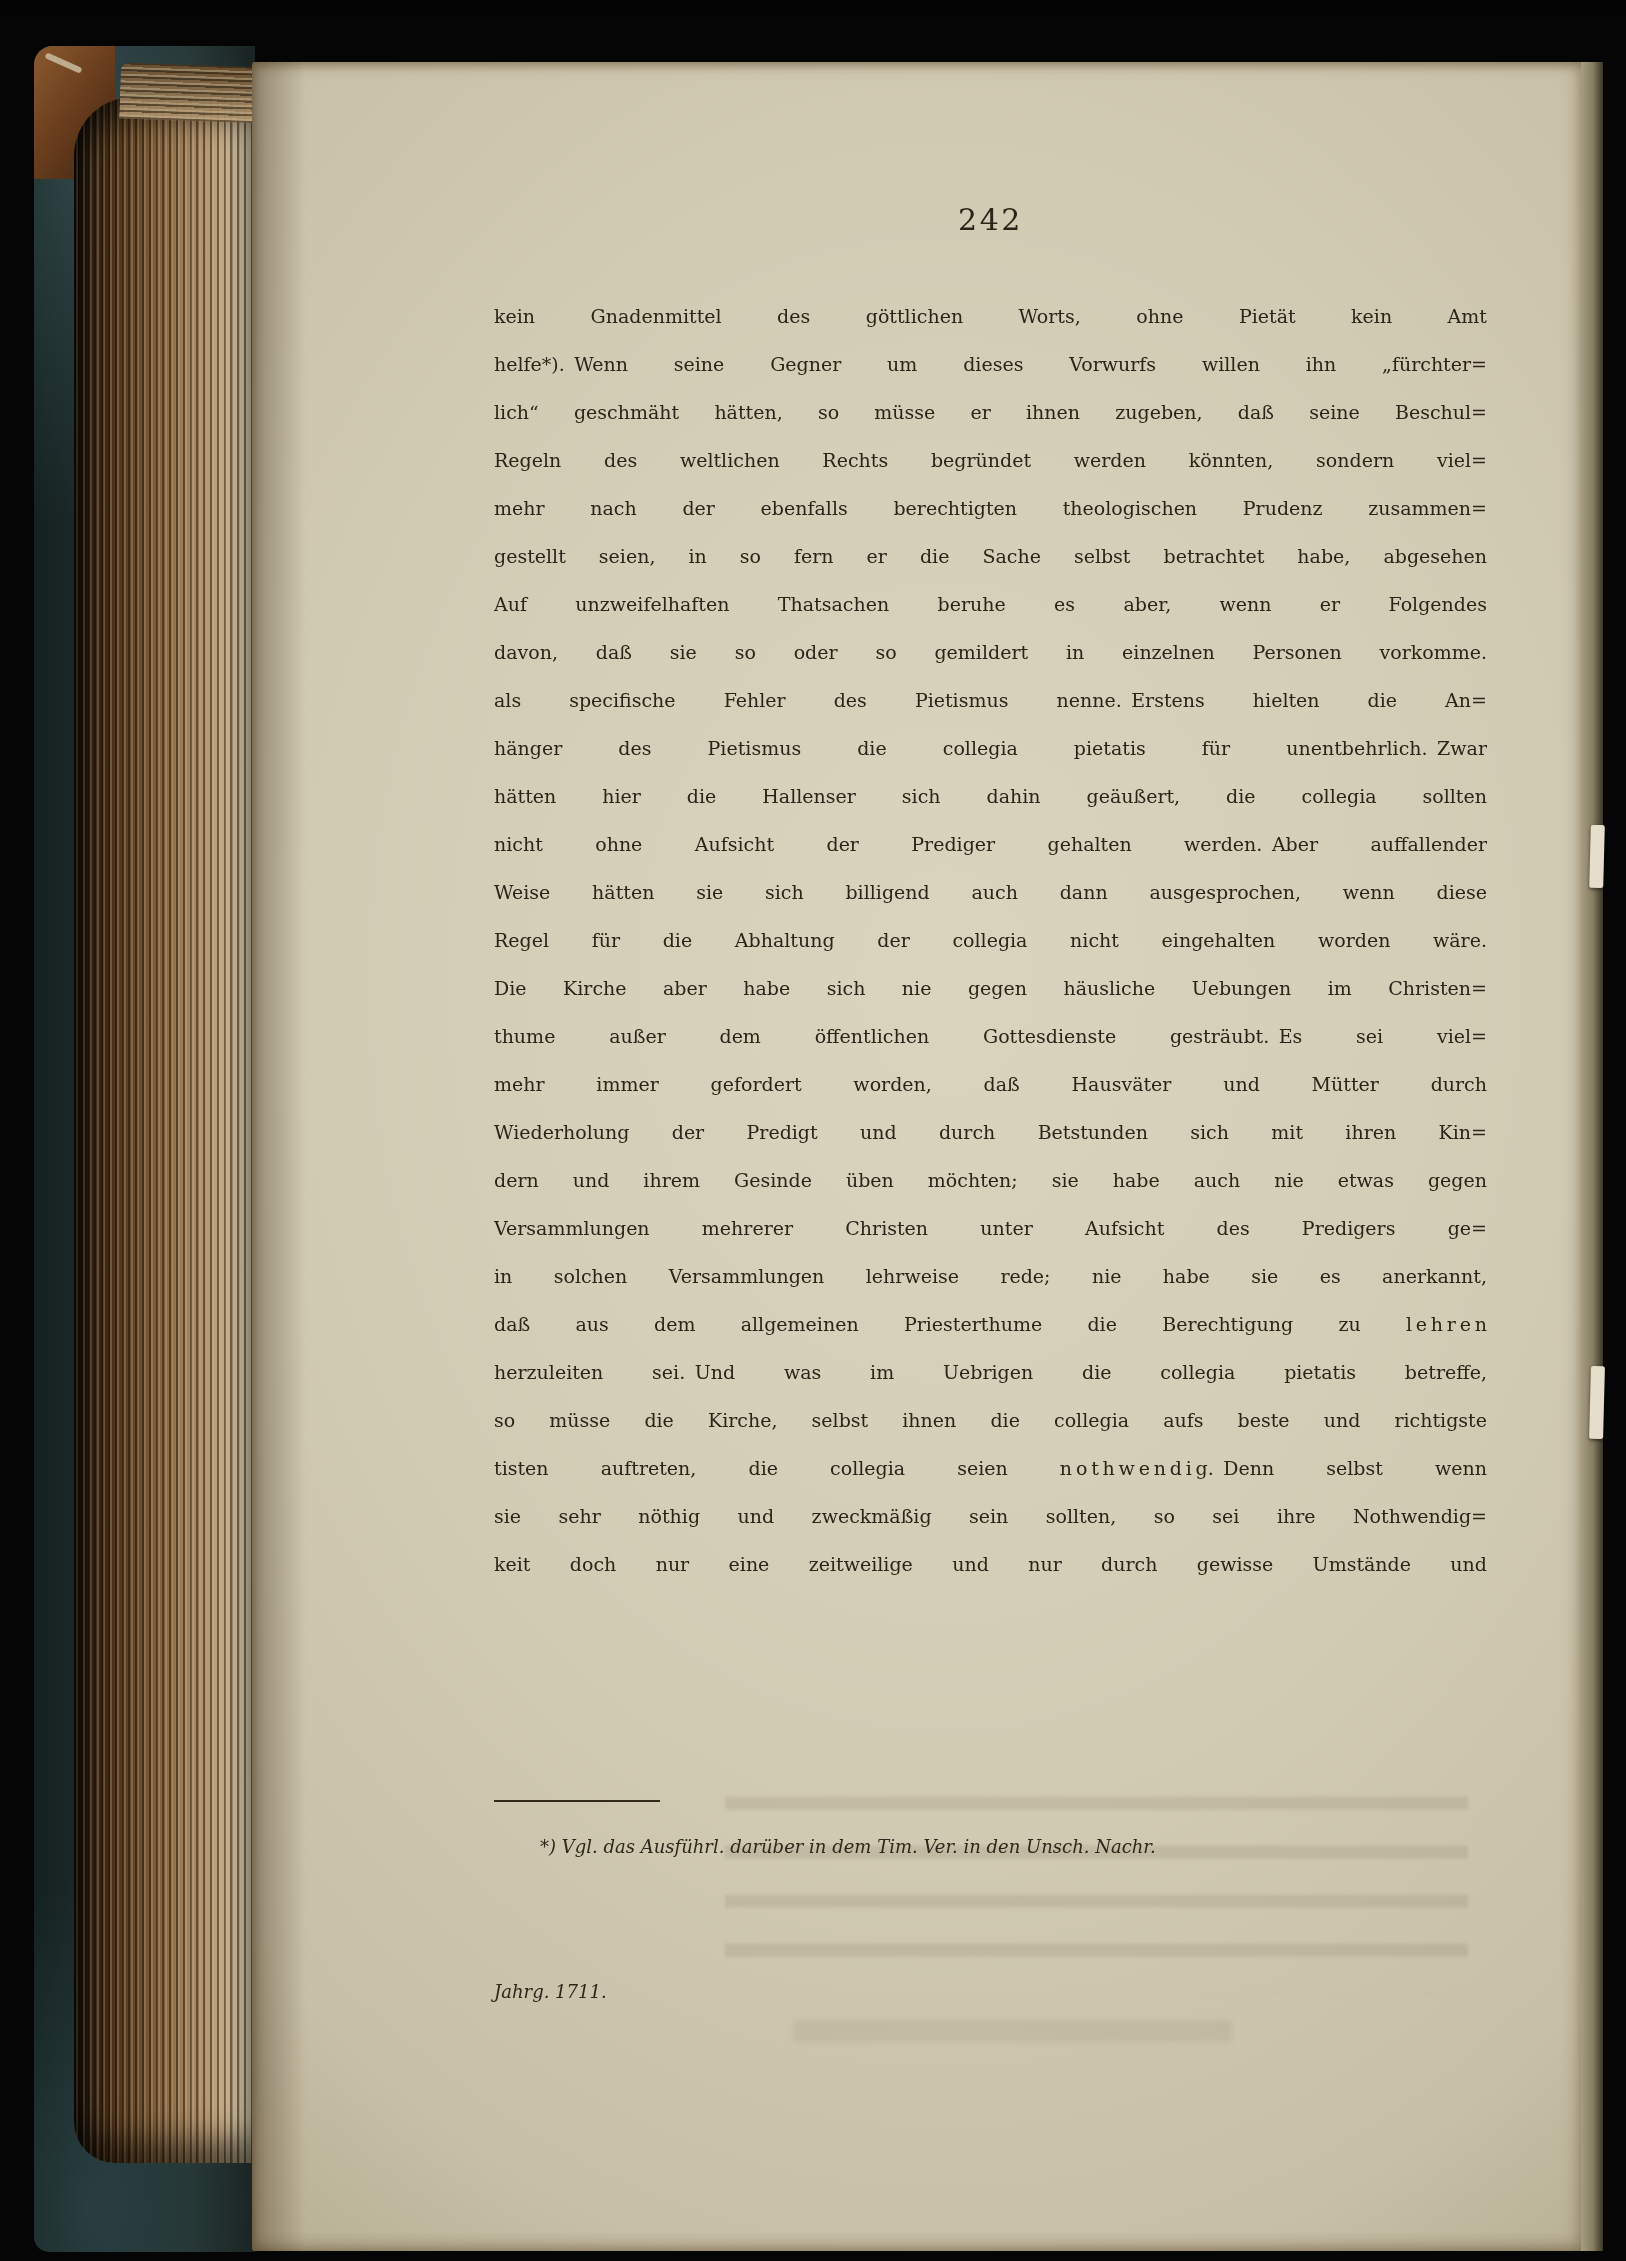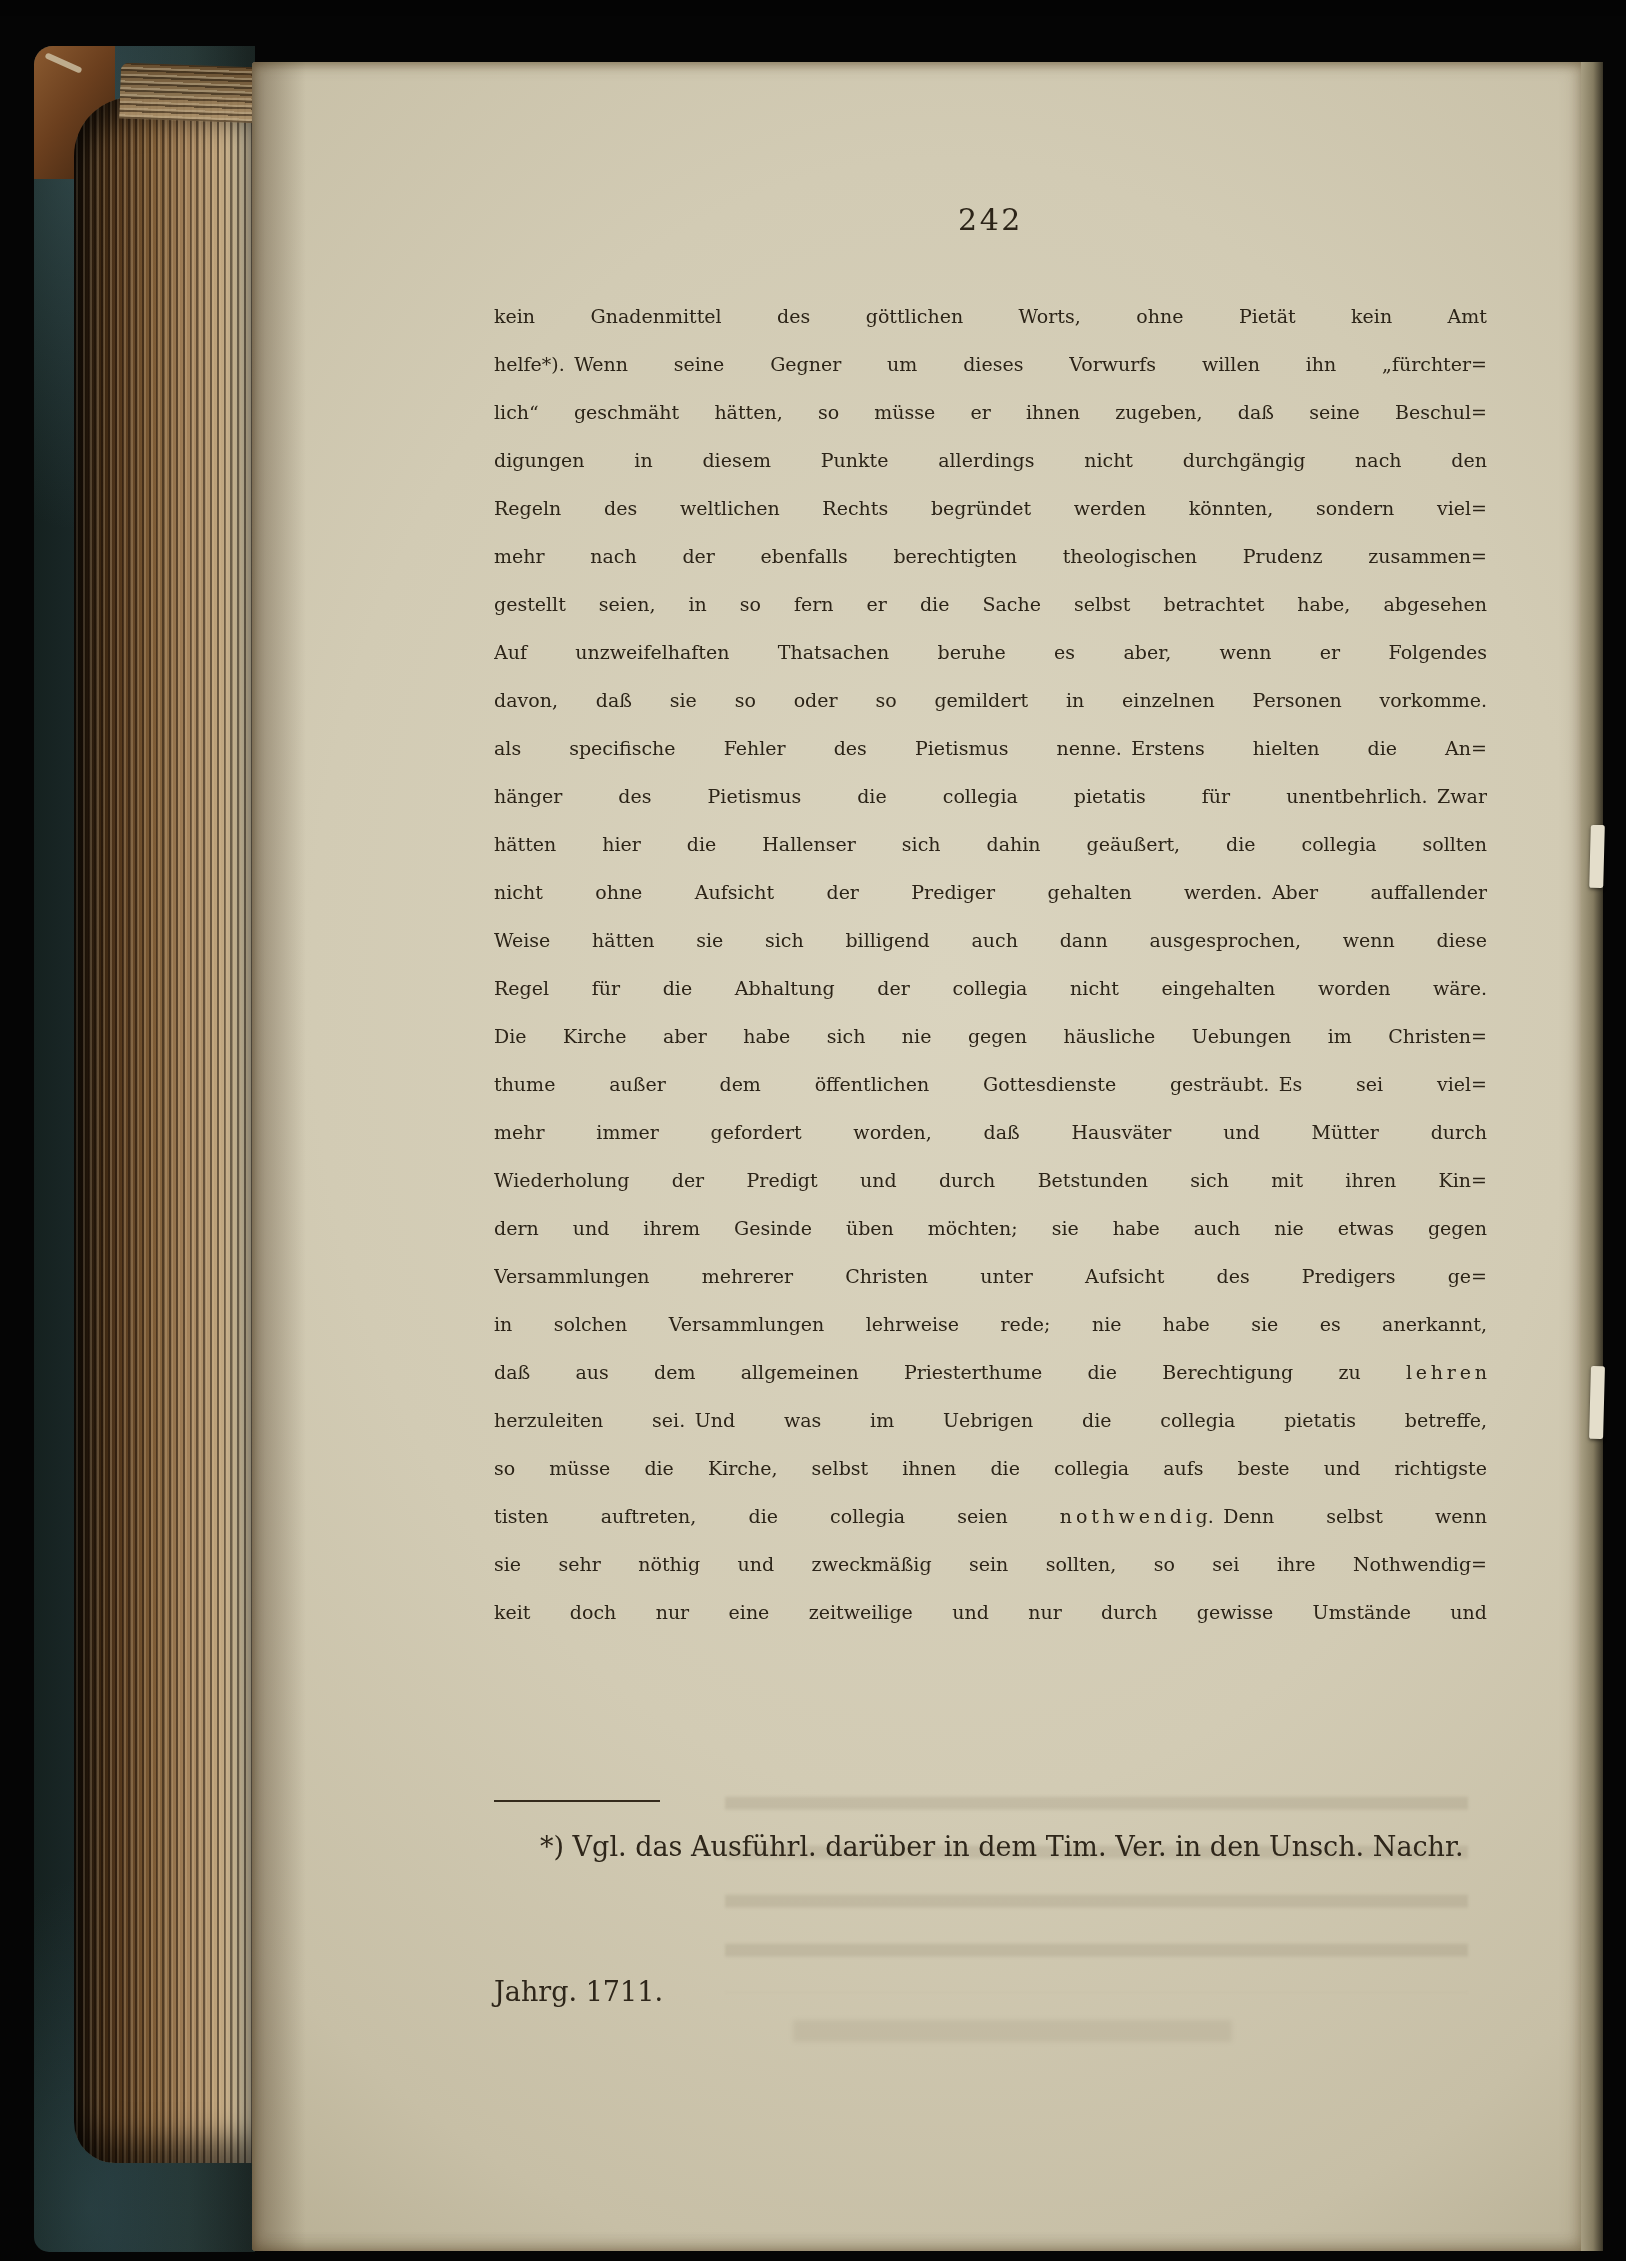--- a/index.html
+++ b/index.html
@@ -124,22 +124,23 @@
     left: 242px; top: 1738px;
     width: 166px; height: 0;
     border-top: 2.5px solid #342a1c;
   }
   .footnote-line {
     position: absolute;
     left: 242px;
     width: 993px;
     height: 46px;
     line-height: 46px;
-    font-size: 27px;
+    font-size: 18px;
     color: #2e261a;
+    font-style: italic;
   }
   .footnote-line.l1 { top: 1762px; text-indent: 46px; }
   .footnote-line.l2 { top: 1907px; }
 
   
   .bleed {
     position: absolute;
     left: 473px; top: 1720px;
     width: 743px; height: 211px;
     background: repeating-linear-gradient(180deg,
@@ -193,21 +194,20 @@
 
     <div class="bleed"></div>
     <div class="bleed2"></div>
 
     <div class="page-number">242</div>
 
     <div class="text-block">
       <div class="line">kein Gnadenmittel des göttlichen Worts, ohne Pietät kein Amt</div>
       <div class="line">helfe*). Wenn seine Gegner um dieses Vorwurfs willen ihn „fürchter=</div>
       <div class="line">lich“ geschmäht hätten, so müsse er ihnen zugeben, daß seine Beschul=</div>
-      <div class="line">digungen in diesem Punkte allerdings nicht durchgängig nach den</div>
       <div class="line">Regeln des weltlichen Rechts begründet werden könnten, sondern viel=</div>
       <div class="line">mehr nach der ebenfalls berechtigten theologischen Prudenz zusammen=</div>
       <div class="line">gestellt seien, in so fern er die Sache selbst betrachtet habe, abgesehen</div>
       <div class="line">Auf unzweifelhaften Thatsachen beruhe es aber, wenn er Folgendes</div>
       <div class="line">davon, daß sie so oder so gemildert in einzelnen Personen vorkomme.</div>
       <div class="line">als specifische Fehler des Pietismus nenne. Erstens hielten die An=</div>
       <div class="line">hänger des Pietismus die collegia pietatis für unentbehrlich. Zwar</div>
       <div class="line">hätten hier die Hallenser sich dahin geäußert, die collegia sollten</div>
       <div class="line">nicht ohne Aufsicht der Prediger gehalten werden. Aber auffallender</div>
       <div class="line">Weise hätten sie sich billigend auch dann ausgesprochen, wenn diese</div>

